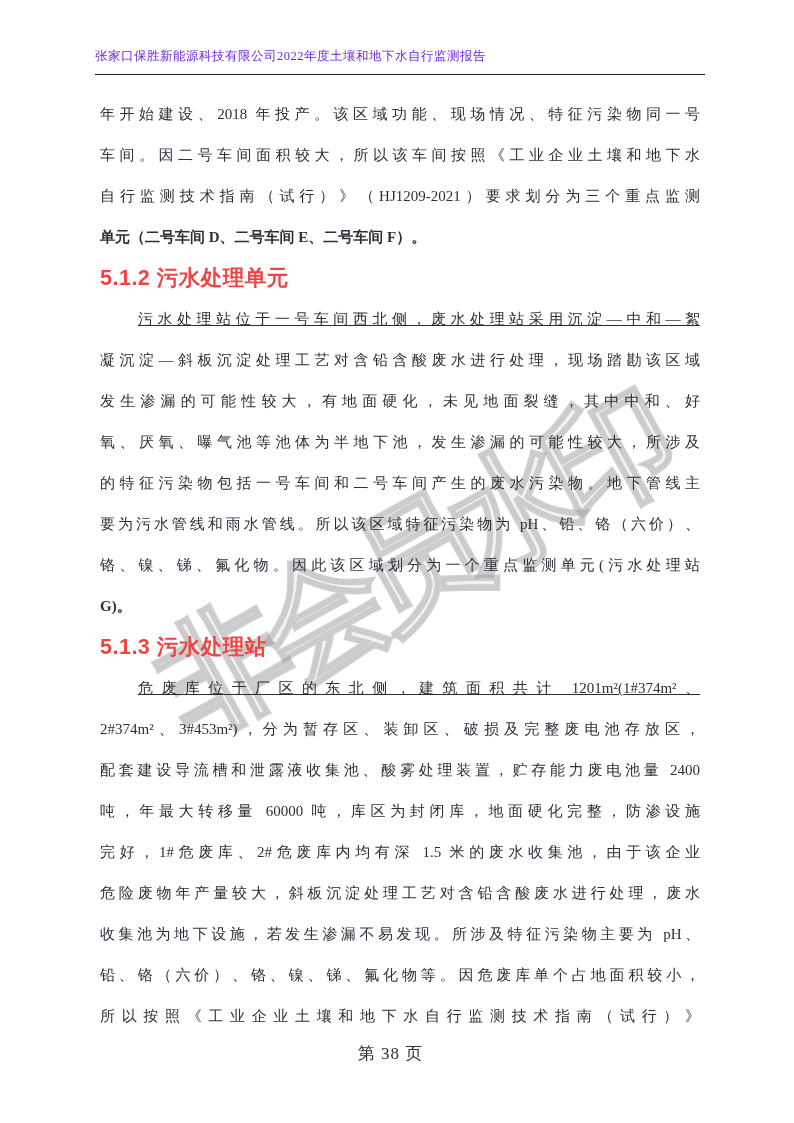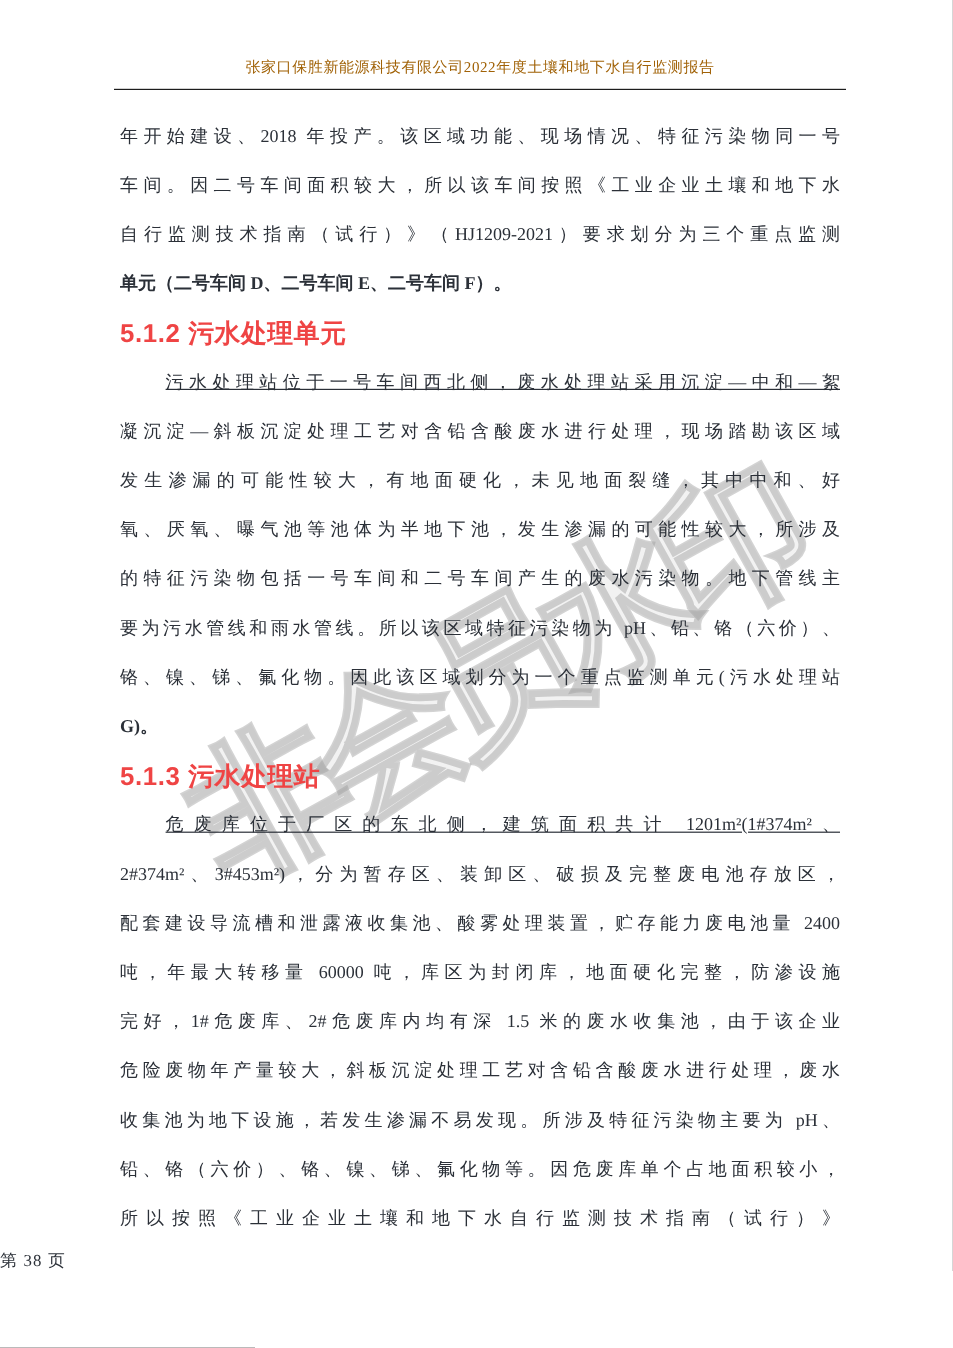--- a/index.html
+++ b/index.html
@@ -7,22 +7,22 @@
     position:relative;
     width:794px;height:1123px;
     background:#ffffff;
     overflow:hidden;
     font-family:"Liberation Serif","DejaVu Serif",serif;
     color:#2b3038;
   }
   
   .header{
     position:absolute;top:48px;left:95px;width:610px;
-    text-align:center;font-size:12.5px;letter-spacing:0.5px;
-    color:#a16207;white-space:nowrap;
+    text-align:left;font-size:12.5px;letter-spacing:0.5px;
+    color:#6d28d9;white-space:nowrap;
   }
   .header-rule{
     position:absolute;top:74px;left:95px;width:610px;
     border-bottom:1.8px solid #1c1c1c;height:0;
   }
   
   .watermark{
     position:absolute;top:480px;left:100px;width:620px;height:170px;
     line-height:170px;text-align:center;
     font-family:"Liberation Sans","DejaVu Sans",sans-serif;
@@ -49,21 +49,21 @@
   .ln.indent{text-indent:38px;text-decoration:underline;}
   .ln.head{
     font-family:"Liberation Sans","DejaVu Sans",sans-serif;
     font-weight:700;font-size:21.5px;
     text-align-last:left;letter-spacing:0.5px;
     color:#ef4444;
   }
   
   .footer{
     position:absolute;top:1042px;left:0;width:781px;
-    font-size:14px;letter-spacing:1px;
+    text-align:center;font-size:17px;letter-spacing:1px;
     color:#2b3038;z-index:2;
   }
 </style>
 </head>
 <body>
 
 <div class="page">
 
   <div class="header">张家口保胜新能源科技有限公司2022年度土壤和地下水自行监测报告</div>
   <div class="header-rule"></div>

